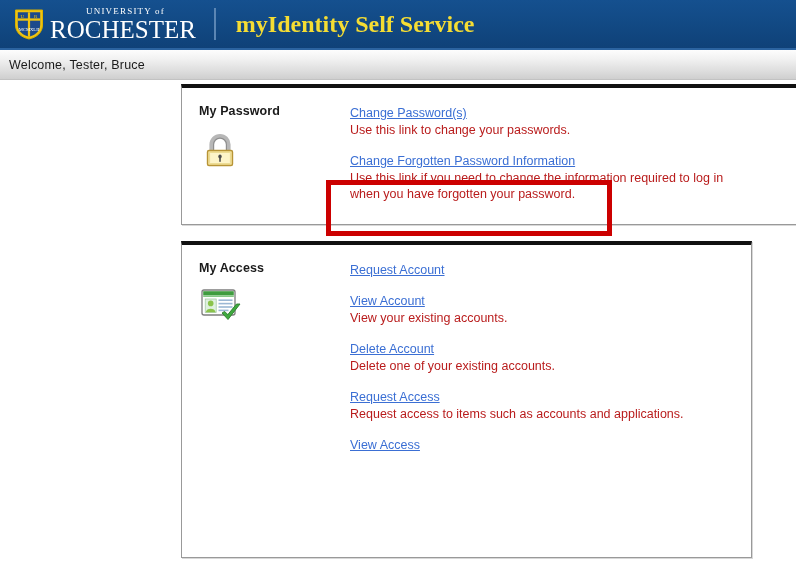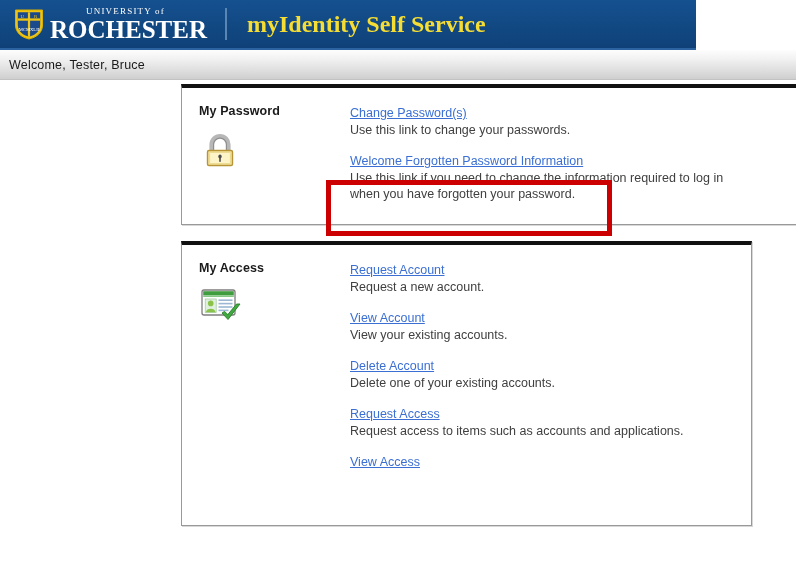--- a/index.html
+++ b/index.html
@@ -10,21 +10,21 @@
     width: 796px;
     height: 582px;
     background: #ffffff;
     font-family: "Liberation Sans", sans-serif;
     overflow: hidden;
   }
 
   
   #header-bar {
     position: relative;
-    width: 696px;
+    width: 796px;
     height: 50px;
     background: #134a84;
     background: linear-gradient(to bottom, #15508f 0%, #124a85 45%, #0f4178 100%);
     display: flex;
     align-items: center;
     box-sizing: border-box;
     padding-left: 14px;
     border-bottom: 2px solid #2b63a0;
   }
   #shield-logo {
@@ -46,21 +46,21 @@
     letter-spacing: 1.2px;
     color: #ffffff;
     margin-left: 36px;
     margin-bottom: 1px;
   }
   .wm-rochester {
     font-family: "Liberation Serif", serif;
     font-size: 25px;
     letter-spacing: 0px;
     color: #ffffff;
-    font-weight: bold;
+    font-weight: normal;
   }
   #header-divider {
     width: 2px;
     height: 32px;
     background: #5b86b4;
     margin: 0 20px 0 18px;
     flex: 0 0 auto;
   }
   #app-title {
     font-family: "Liberation Serif", serif;
@@ -107,21 +107,21 @@
   #panel-password {
     left: 181px;
     top: 4px;
     width: 648px;
     height: 141px;
   }
   #panel-access {
     left: 181px;
     top: 161px;
     width: 571px;
-    height: 285px;
+    height: 317px;
   }
 
   .panel-inner {
     position: relative;
     width: 100%;
     height: 100%;
     display: flex;
   }
   .panel-left {
     width: 168px;
@@ -149,21 +149,21 @@
   .item-link {
     display: inline-block;
     font-size: 12.5px;
     color: #3b6fd4;
     text-decoration: underline;
     cursor: pointer;
     line-height: 15px;
   }
   .item-desc {
     font-size: 12.5px;
-    color: #404040;
+    color: #b91c1c;
     line-height: 16px;
     margin-top: 1px;
     max-width: 400px;
   }
 
   
   #highlight-box {
     position: absolute;
     left: 326px;
     top: 100px;
@@ -227,21 +227,21 @@
         </span>
       </div>
       <div class="panel-right">
 
         <div class="link-block">
           <a class="item-link" href="#">Change Password(s)</a>
           <div class="item-desc">Use this link to change your passwords.</div>
         </div>
 
         <div class="link-block">
-          <a class="item-link" href="#">Welcome Forgotten Password Information</a>
+          <a class="item-link" href="#">Change Forgotten Password Information</a>
           <div class="item-desc">Use this link if you need to change the information required to log in when you have forgotten your password.</div>
         </div>
 
       </div>
     </div>
   </div>
 
   <div class="panel" id="panel-access">
     <div class="panel-inner">
       <div class="panel-left">
@@ -259,21 +259,20 @@
             <rect x="19.5" y="20.2" width="14" height="1.6" fill="#9bb7d4"></rect>
             <rect x="19.5" y="23.6" width="10" height="1.6" fill="#9bb7d4"></rect>
             <path d="M23 27 L29 33.5 L41 18 L37.5 18 L28.8 28.6 L25.6 25.4 Z" fill="#3faa3f" stroke="#2d7d2d" stroke-width="0.9" stroke-linejoin="round"></path>
           </svg>
         </span>
       </div>
       <div class="panel-right">
 
         <div class="link-block">
           <a class="item-link" href="#">Request Account</a>
-          <div class="item-desc">Request a new account.</div>
         </div>
 
         <div class="link-block">
           <a class="item-link" href="#">View Account</a>
           <div class="item-desc">View your existing accounts.</div>
         </div>
 
         <div class="link-block">
           <a class="item-link" href="#">Delete Account</a>
           <div class="item-desc">Delete one of your existing accounts.</div>

